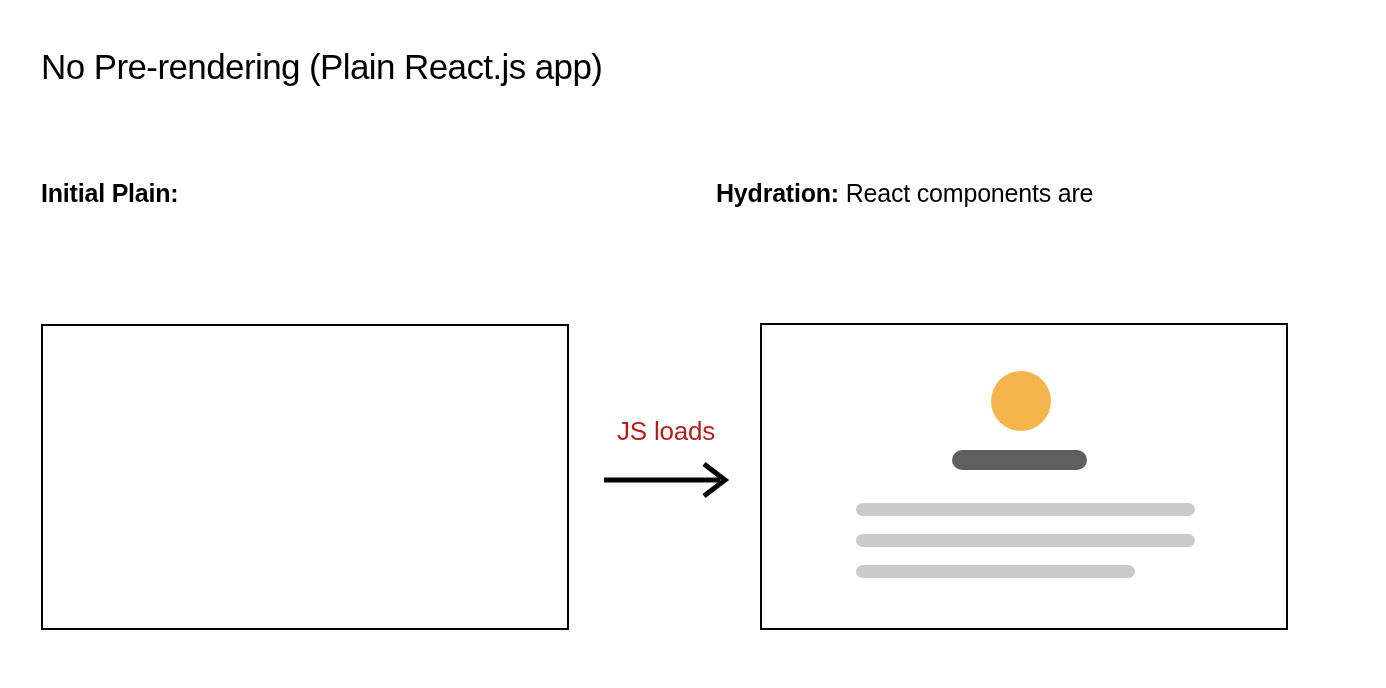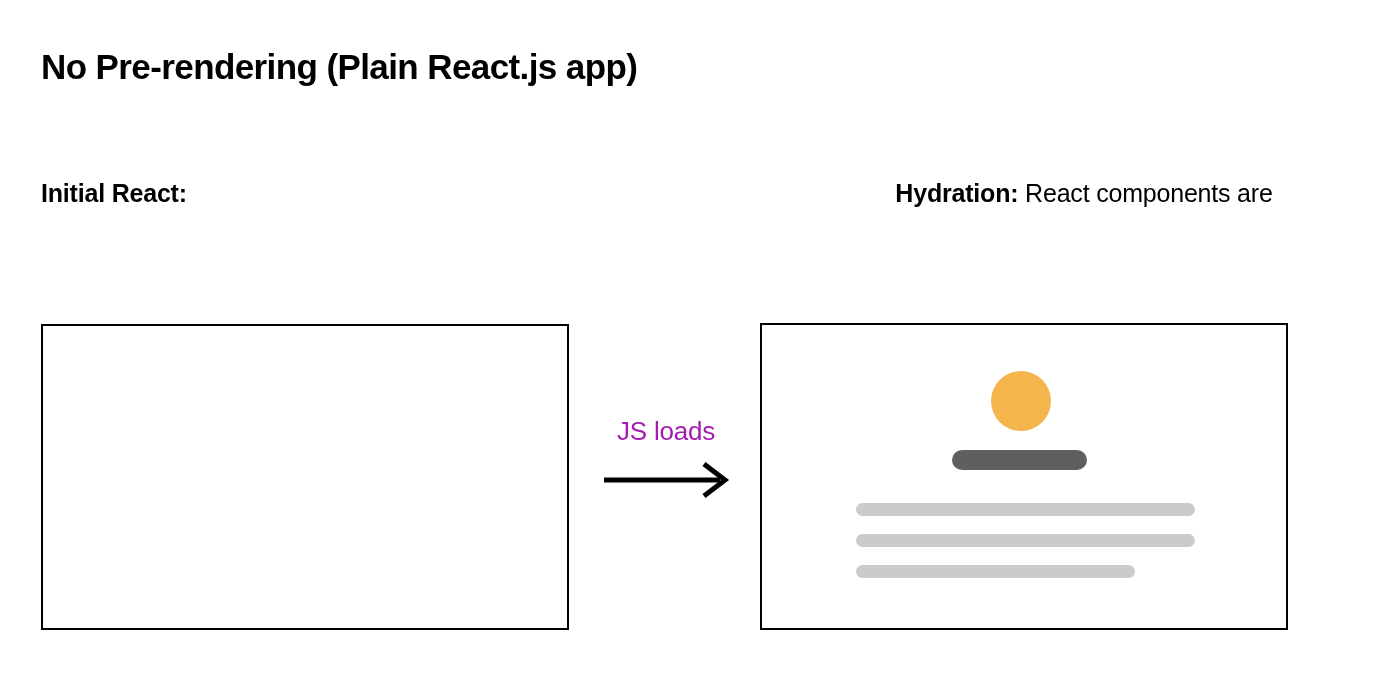--- a/index.html
+++ b/index.html
@@ -20,21 +20,21 @@
     position: absolute;
     inset: 0;
   }
 
   
   .title {
     position: absolute;
     left: 41px;
     top: 48px;
     font-size: 35px;
-    font-weight: 700;
+    font-weight: 400;
     letter-spacing: -0.6px;
     line-height: 1.1;
     white-space: nowrap;
     color: #000000;
   }
 
   
   .caption {
     position: absolute;
     font-size: 25px;
@@ -45,24 +45,23 @@
   }
   .caption .lead {
     font-weight: 700;
   }
   .caption-left {
     left: 41px;
     top: 166px;
     width: 500px;
   }
   .caption-right {
-    left: 784px;
+    left: 716px;
     top: 166px;
     width: 600px;
-    text-align: center;
   }
   .caption-line {
     display: block;
     white-space: nowrap;
   }
 
   
   .frame {
     position: absolute;
     border: 2px solid #000000;
@@ -92,21 +91,21 @@
   }
   .arrow-label {
     position: absolute;
     left: 0;
     top: 0;
     width: 140px;
     text-align: center;
     font-size: 26px;
     line-height: 34px;
     letter-spacing: -0.2px;
-    color: #a21caf;
+    color: #b91c1c;
     white-space: nowrap;
   }
   .arrow-svg {
     position: absolute;
     left: 2px;
     top: 46px;
   }
 
   
   .sk-circle {
@@ -137,21 +136,21 @@
 </style>
 </head>
 <body>
 
 <div id="slide">
 
   <div class="title">No Pre-rendering (Plain React.js app)</div>
 
   <div class="caption caption-left">
     <span class="caption-line">
-      <span class="lead">Initial React:</span>
+      <span class="lead">Initial Plain:</span>
     </span>
   </div>
 
   <div class="caption caption-right">
     <span class="caption-line"><span class="lead">Hydration:</span> <span>React components are</span></span>
   </div>
 
   <div class="frame frame-left"></div>
 
   <div class="arrow-group">

